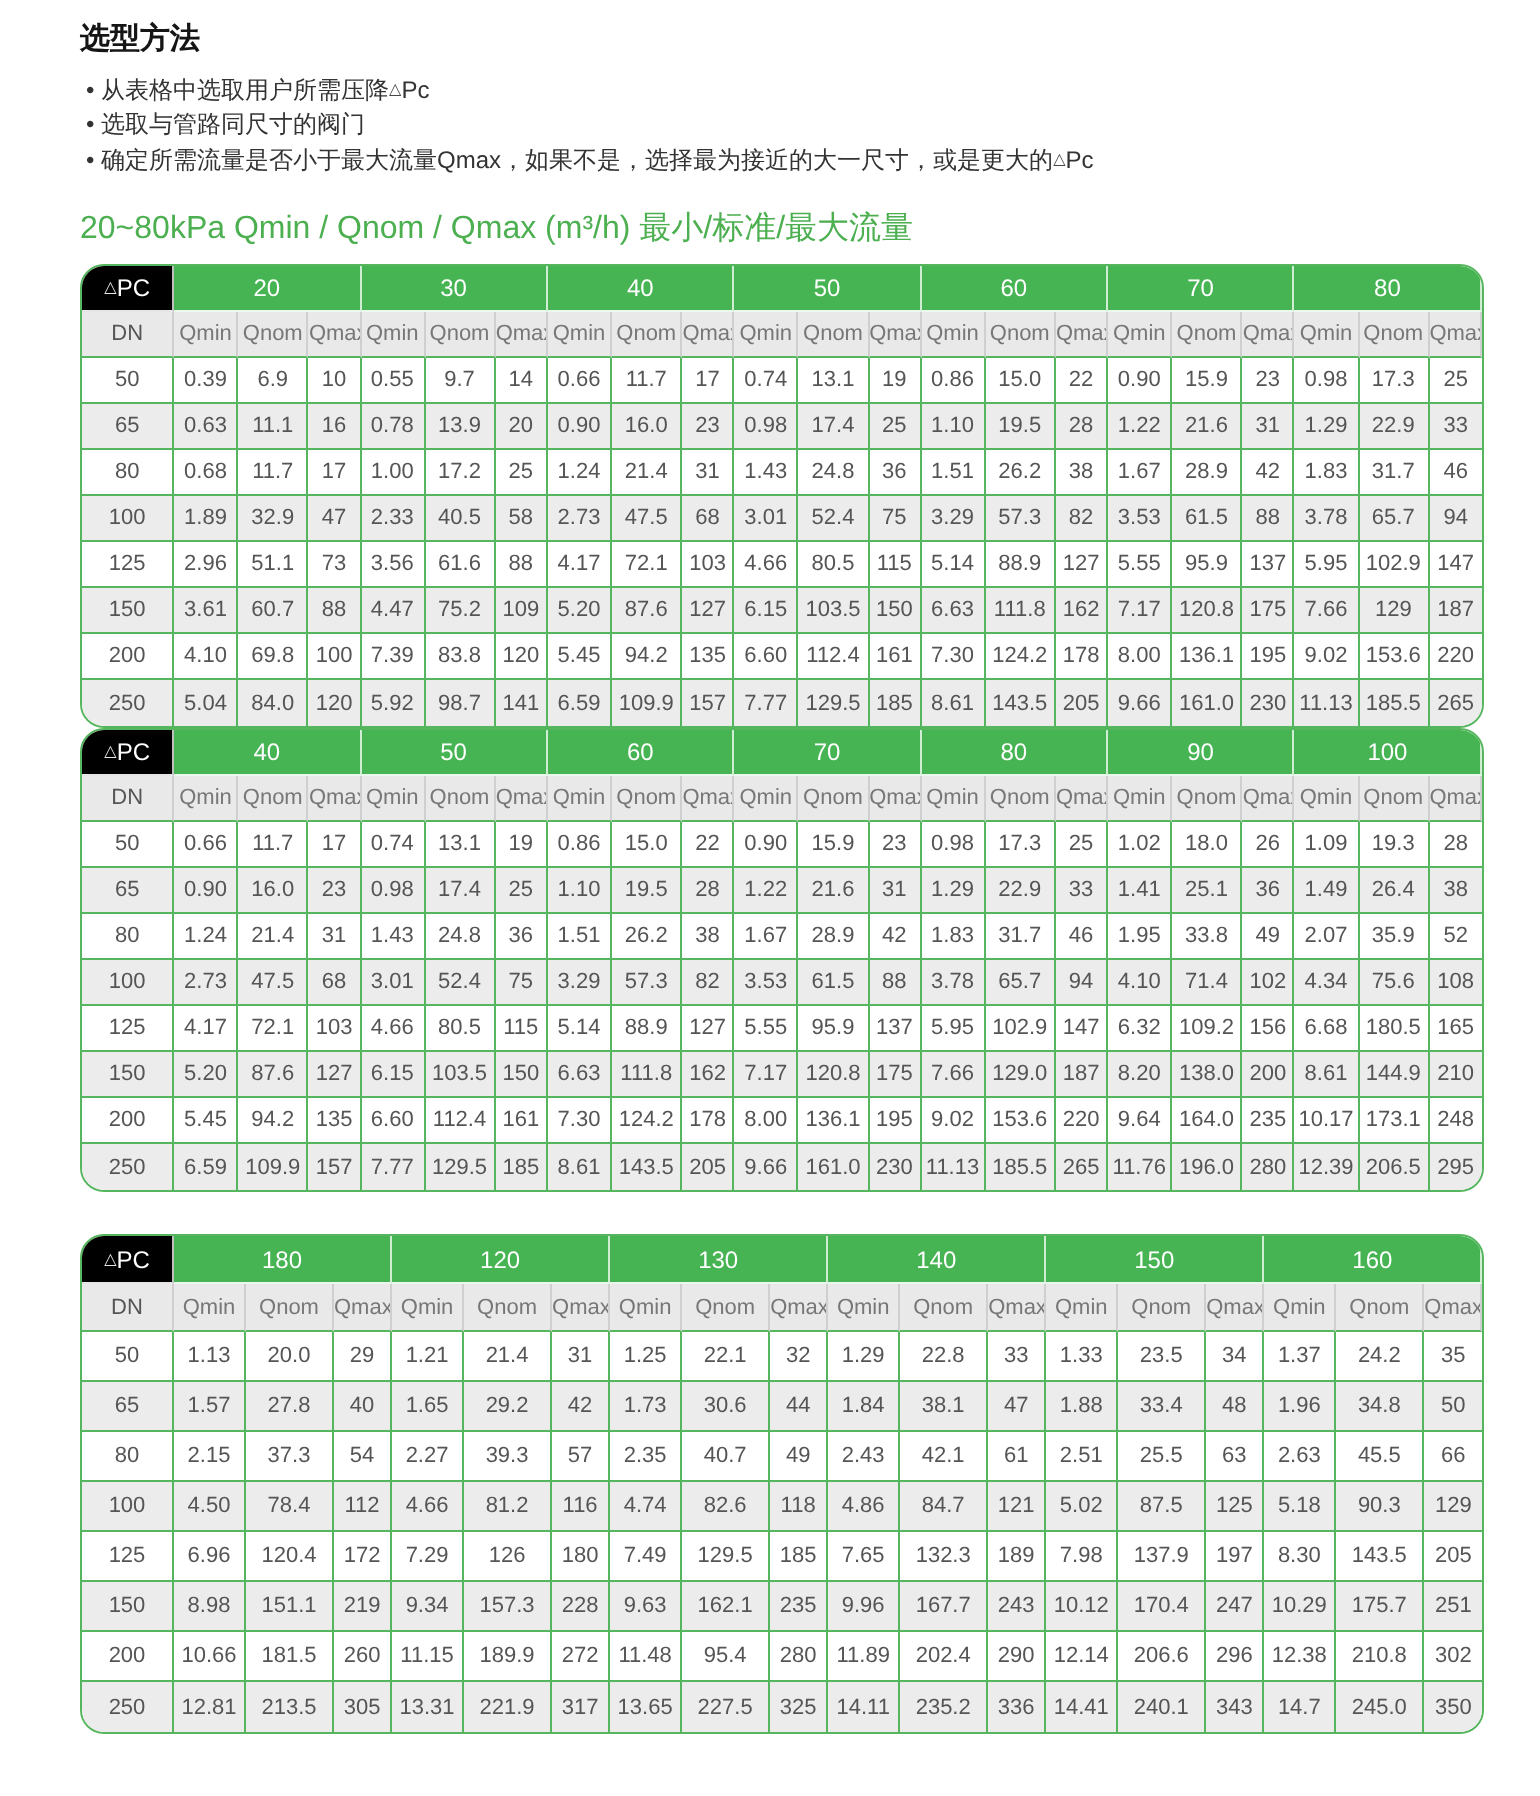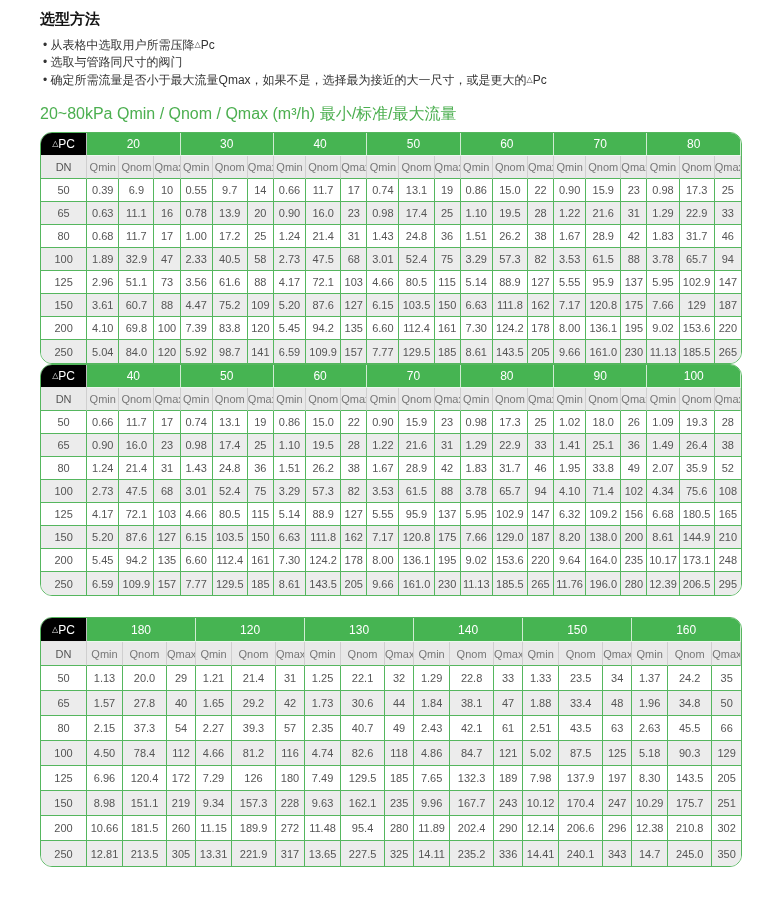--- a/index.html
+++ b/index.html
@@ -671,21 +671,21 @@
               <td>2.27</td>
               <td>39.3</td>
               <td>57</td>
               <td>2.35</td>
               <td>40.7</td>
               <td>49</td>
               <td>2.43</td>
               <td>42.1</td>
               <td>61</td>
               <td>2.51</td>
-              <td>43.5</td>
+              <td>25.5</td>
               <td>63</td>
               <td>2.63</td>
               <td>45.5</td>
               <td>66</td>
             </tr>
             <tr>
               <td class="dn">100</td>
               <td>4.50</td>
               <td>78.4</td>
               <td>112</td>

